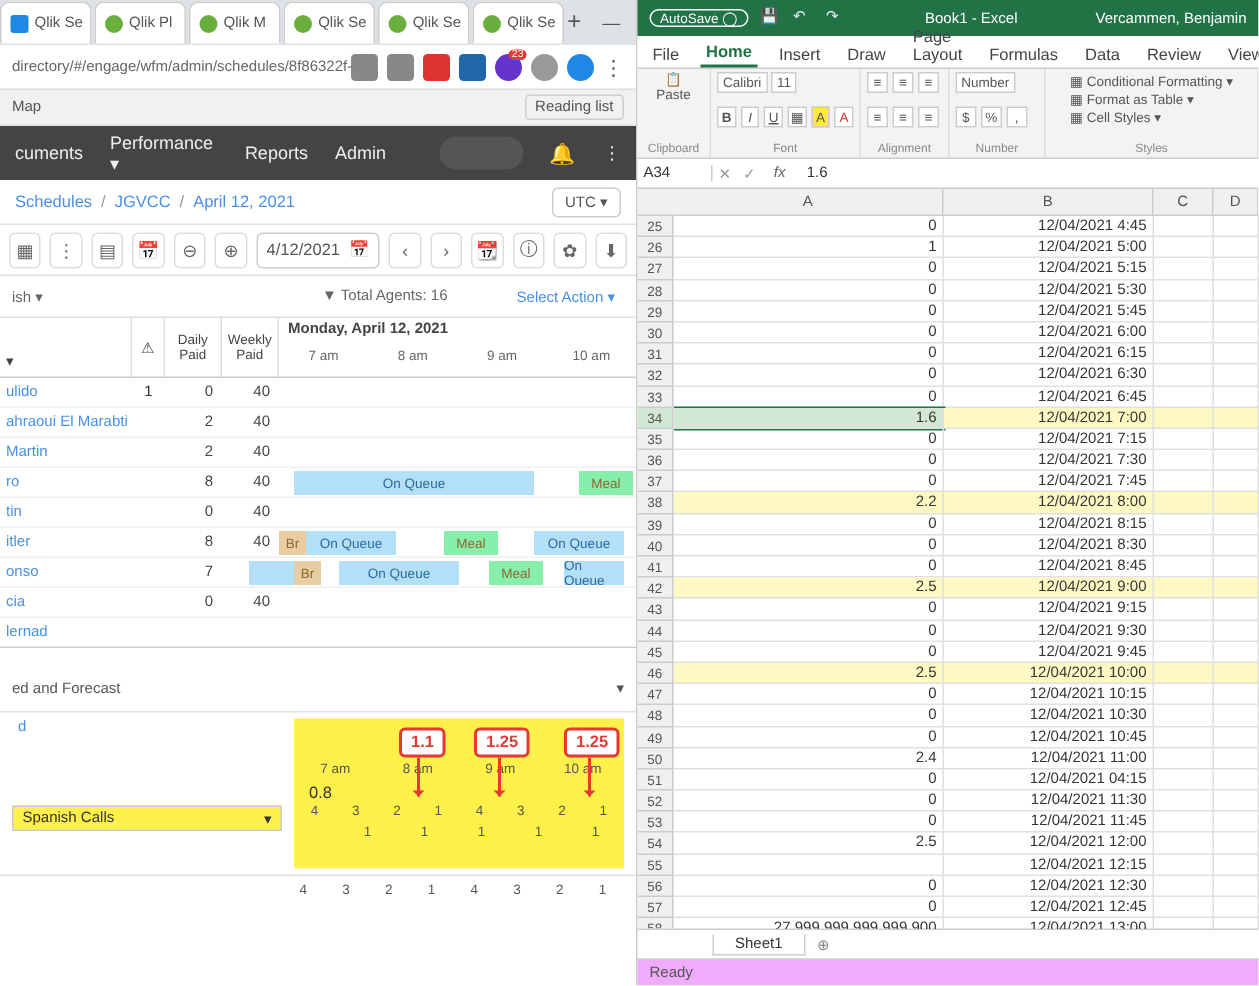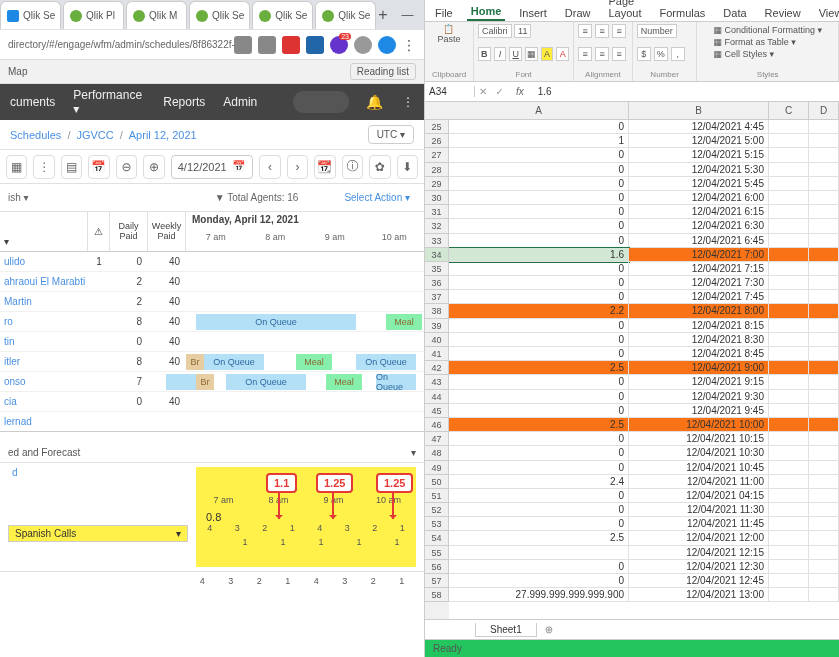--- a/index.html
+++ b/index.html
@@ -51,21 +51,21 @@
 .name-row .nm { width: 88px; padding-left: 4px; color: #4a90e2; overflow: hidden; white-space: nowrap; }
 .name-row .wc { width: 22px; text-align: center; }
 .name-row .dp, .name-row .wp { width: 38px; text-align: right; padding-right: 6px; color: #444; }
 .timeline-body { flex: 1; position: relative; background: #fff; }
 .tl-row { height: 20px; border-bottom: 1px solid #f0f0f0; position: relative; }
 .seg { position: absolute; top: 2px; height: 16px; font-size: 9px; display: flex; align-items: center; justify-content: center; overflow: hidden; }
 .seg.queue { background: #b3e0f7; color: #2d6a9f; }
 .seg.meal { background: #86efac; color: #8a6a30; }
 .seg.break { background: #e6cda2; color: #8a6a30; }
 .forecast-controls { border-bottom: 1px solid #e0e0e0; padding: 4px 8px; font-size: 10px; color: #555; }
-.forecast-row { display: flex; align-items: flex-end; height: 22px; }
+.forecast-row { display: flex; align-items: center; height: 22px; margin-top: 12px; }
 .spanish-sel { background: #fff04a; border: 1px solid #ccc; padding: 2px 30px 2px 6px; position: relative; font-size: 10px; }
 .forecast-viz { flex: 1; position: relative; height: 100px; background: #fff04a; margin-left: 8px; }
 .callout { position: absolute; border: 2px solid #e53935; background: #fff; color: #e53935; font-weight: bold; padding: 2px 6px; font-size: 11px; border-radius: 4px; }
 .arrow { position: absolute; width: 2px; height: 26px; background: #e53935; }
 .arrow::after { content: ''; position: absolute; bottom: -4px; left: -3px; border: 4px solid transparent; border-top-color: #e53935; }
 .fnum-row { display: flex; font-size: 9px; color: #555; height: 16px; }
 .fnum-row span { flex: 1; text-align: center; }
 
 
 .excel-titlebar { height: 24px; background: #217346; color: #fff; display: flex; align-items: center; padding: 0 8px; font-size: 10px; gap: 8px; }
@@ -94,25 +94,25 @@
 .cols { flex: 1; display: flex; flex-direction: column; }
 .col-headers { display: flex; height: 18px; background: #f0f0f0; }
 .ch { line-height: 17px; }
 .chA { width: 180px; } .chB { width: 140px; } .chC { width: 40px; } .chD { width: 30px; }
 .data-rows { flex: 1; overflow-y: auto; }
 .drow { display: flex; height: 14.2px; }
 .cell { border-right: 1px solid #e0e0e0; border-bottom: 1px solid #e0e0e0; padding: 0 4px; line-height: 14px; overflow: hidden; white-space: nowrap; }
 .cA { width: 180px; text-align: right; } 
 .cB { width: 140px; text-align: right; } 
 .cC { width: 40px; } .cD { width: 30px; }
-.drow.hl .cell { background: #f97316; }
+.drow.hl .cell { background: #fef9c3; }
 .drow.sel .cA { background: #d2e8d4; outline: 1px solid #217346; }
 .sheet-tabs { height: 20px; display: flex; align-items: center; border-top: 1px solid #ccc; font-size: 10px; padding-left: 50px; }
 .sheet-tab { border: 1px solid #ccc; border-top: none; padding: 1px 14px; background: #fff; }
-.status-bar { height: 18px; background: #22c55e; border-top: 1px solid #ccc; font-size: 10px; color: #555; padding: 0 8px; display: flex; align-items: center; }
+.status-bar { height: 18px; background: #f0abfc; border-top: 1px solid #ccc; font-size: 10px; color: #555; padding: 0 8px; display: flex; align-items: center; }
 </style>
 </head>
 <body>
 
 <div class="app">
 
   <div class="left-pane">
     <div class="browser-chrome">
       <div class="tab-strip">
         <div id="tabs-mount" style="display: flex;">
@@ -354,20 +354,28 @@
           <span>1</span>
           <span>4</span>
           <span>3</span>
           <span>2</span>
           <span>1</span>
         </div>
     </div>
   </div>
 
   <div class="right-pane">
+    <div class="excel-titlebar">
+      <span class="autosave"><span>AutoSave</span> ◯</span>
+      <span class="qat-icon">💾</span>
+      <span class="qat-icon">↶</span>
+      <span class="qat-icon">↷</span>
+      <span class="excel-title">Book1 - Excel</span>
+      <span>Vercammen, Benjamin</span>
+    </div>
     <div class="ribbon-tabs" id="ribbon-tabs-mount">
         <div class="ribbon-tab">File</div>
         <div class="ribbon-tab active">Home</div>
         <div class="ribbon-tab">Insert</div>
         <div class="ribbon-tab">Draw</div>
         <div class="ribbon-tab">Page Layout</div>
         <div class="ribbon-tab">Formulas</div>
         <div class="ribbon-tab">Data</div>
         <div class="ribbon-tab">Review</div>
         <div class="ribbon-tab">View</div>

